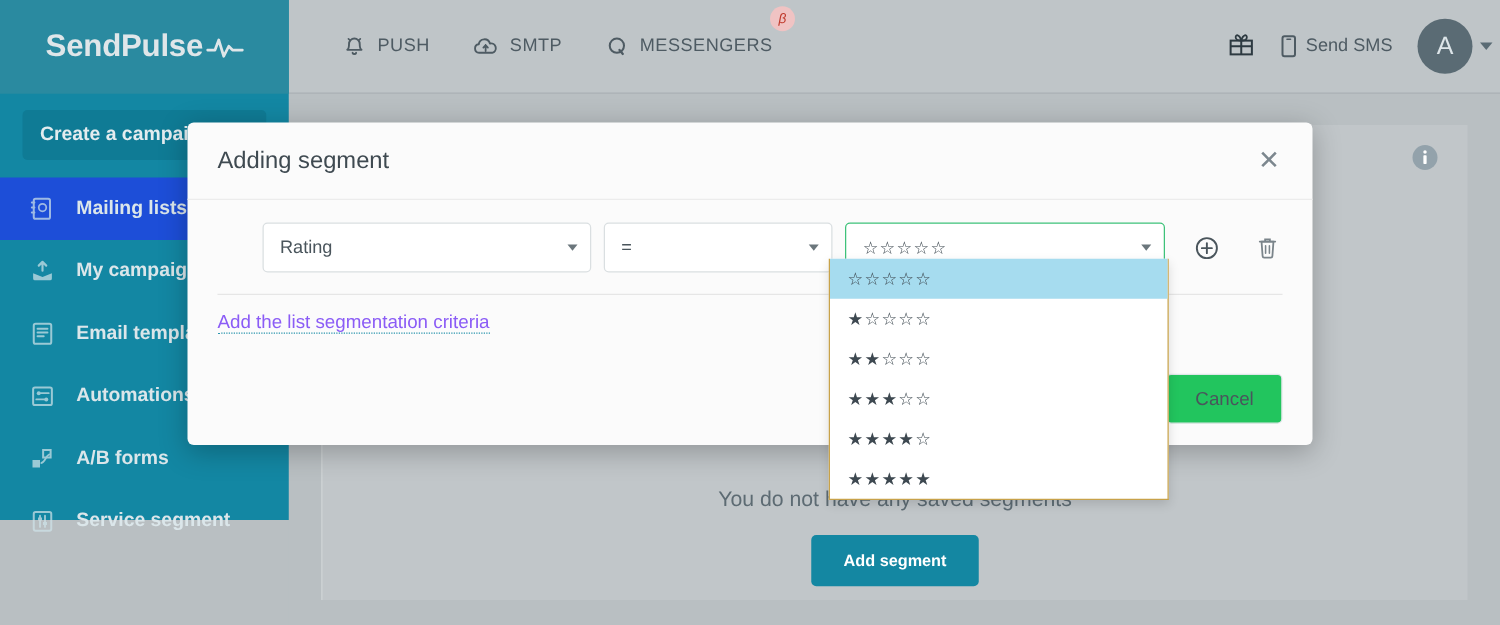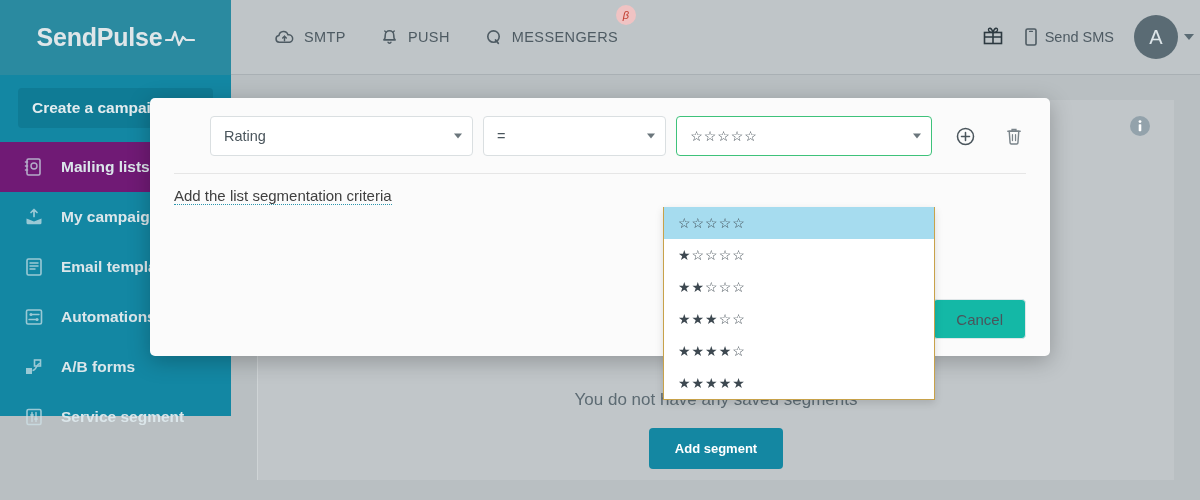--- a/index.html
+++ b/index.html
@@ -65,21 +65,21 @@
     display: flex;
     align-items: center;
     height: 50px;
     padding-left: 22px;
     color: #dbe6ea;
     font-size: 15.5px;
     font-weight: bold;
     cursor: pointer;
     white-space: nowrap;
   }
-  .nav-item.active { background: #701a75; }
+  .nav-item.active { background: #1d4ed8; }
   .nav-ico {
     width: 24px; height: 24px;
     margin-right: 15px;
     flex: 0 0 24px;
     display: flex; align-items: center; justify-content: center;
     opacity: 0.72;
   }
 
   
   .header {
@@ -272,21 +272,21 @@
   .icon-btn.trash { margin-left: 14px; }
 
   .divider {
     margin: 17px 0 0 0;
     height: 1px;
     background: #e6e6e6;
   }
   .seg-link {
     display: inline-block;
     margin-top: 13px;
-    color: #404040;
+    color: #8b5cf6;
     font-size: 15px;
     text-decoration: none;
     border-bottom: 1px dotted #2a95ae;
     cursor: pointer;
   }
 
   .modal-footer {
     position: absolute;
     left: 0; right: 0; bottom: 0;
     height: 74px;
@@ -305,21 +305,21 @@
     font-family: "Liberation Sans", sans-serif;
     border: 1px solid transparent;
   }
   .btn-save {
     background: #0c9dc4;
     color: #fff;
     border-color: #0c9dc4;
     min-width: 110px;
   }
   .btn-cancel {
-    background: #14b8a6;
+    background: #22c55e;
     color: #4a555c;
     border: 1px solid #dfe6e8;
     min-width: 76px;
   }
 
   
   .dropdown {
     position: absolute;
     left: 663px; top: 207px;
     width: 272px;
@@ -432,34 +432,34 @@
 
     </nav>
   </aside>
 
   <header class="header">
 
     <div class="topnav">
 
 
       <div class="topnav-item">
-        <svg width="21" height="19" viewBox="0 0 22 20">
-          <path d="M5.5 15a3.6 3.6 0 01-.3-7.16A4.8 4.8 0 0114.6 7.2 3.9 3.9 0 0116.5 15z" fill="none" stroke="#4e5b63" stroke-width="1.6" stroke-linejoin="round"></path>
-          <path d="M11 13.5V8.6M11 8.6l-1.9 2M11 8.6l1.9 2" fill="none" stroke="#4e5b63" stroke-width="1.5" stroke-linecap="round" stroke-linejoin="round"></path>
-        </svg>
-        <span>SMTP</span>
-      </div>
-
-      <div class="topnav-item">
         <svg width="19" height="19" viewBox="0 0 20 20">
           <path d="M10 3a4.5 4.5 0 00-4.5 4.5c0 4-1.5 5-1.5 5h12s-1.5-1-1.5-5A4.5 4.5 0 0010 3z" fill="none" stroke="#4e5b63" stroke-width="1.6" stroke-linejoin="round"></path>
           <path d="M8.5 15a1.6 1.6 0 003 0" fill="none" stroke="#4e5b63" stroke-width="1.6" stroke-linecap="round"></path>
           <path d="M5 3.2L6.4 4.6M15 3.2L13.6 4.6" stroke="#4e5b63" stroke-width="1.4" stroke-linecap="round"></path>
         </svg>
         <span>PUSH</span>
+      </div>
+
+      <div class="topnav-item">
+        <svg width="21" height="19" viewBox="0 0 22 20">
+          <path d="M5.5 15a3.6 3.6 0 01-.3-7.16A4.8 4.8 0 0114.6 7.2 3.9 3.9 0 0116.5 15z" fill="none" stroke="#4e5b63" stroke-width="1.6" stroke-linejoin="round"></path>
+          <path d="M11 13.5V8.6M11 8.6l-1.9 2M11 8.6l1.9 2" fill="none" stroke="#4e5b63" stroke-width="1.5" stroke-linecap="round" stroke-linejoin="round"></path>
+        </svg>
+        <span>SMTP</span>
       </div>
 
       <div class="topnav-item">
         <svg width="19" height="19" viewBox="0 0 20 20">
           <circle cx="10" cy="9" r="6" fill="none" stroke="#4e5b63" stroke-width="1.7"></circle>
           <path d="M12.2 12.6L15 16" stroke="#4e5b63" stroke-width="1.9" stroke-linecap="round"></path>
         </svg>
         <span>MESSENGERS</span>
         <span class="beta-badge">β</span>
       </div>
@@ -506,20 +506,24 @@
       <div class="empty-state">
         <div class="empty-text">You do not have any saved segments</div>
         <button class="add-segment-btn">Add segment</button>
       </div>
 
     </div>
   </main>
 
   <div class="modal">
 
+    <div class="modal-header">
+      <div class="modal-title">Adding segment</div>
+      <div class="modal-close">✕</div>
+    </div>
 
     <div class="modal-body">
 
       <div class="criteria-row">
 
         <div class="sel w-field">
           <span>Rating</span>
           <span class="arrow"></span>
         </div>
 

